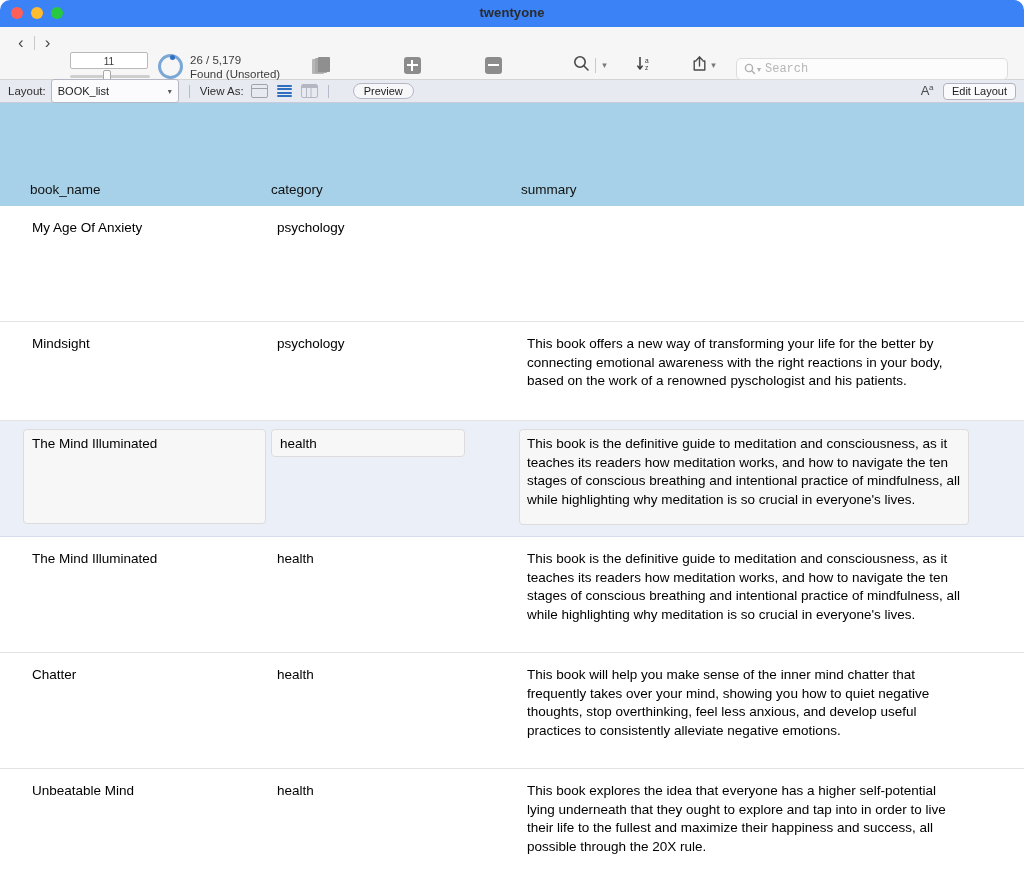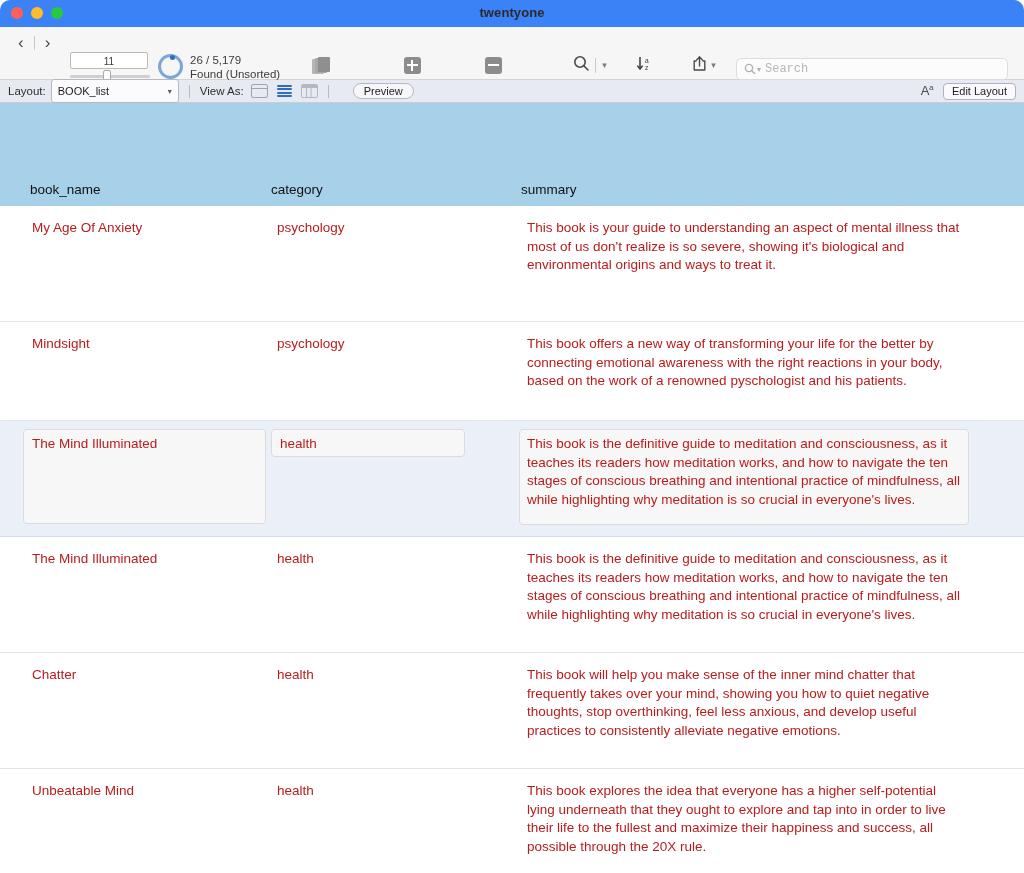--- a/index.html
+++ b/index.html
@@ -429,21 +429,21 @@
     box-sizing: border-box;
   }
   .row.selected {
     background: #eaeff8;
     border-bottom: 1px solid #d6dced;
   }
 
   .cell {
     position: absolute;
     font-size: 13.5px;
-    color: #b91c1c;
+    color: #000000;
     line-height: 18.5px;
   }
   .cell.name    { left: 32px;  top: 13px; width: 230px; }
   .cell.cat     { left: 277px; top: 13px; width: 230px; }
   .cell.summary { left: 527px; top: 13px; width: 436px; }
 
   
   .row.selected .fieldbox {
     position: absolute;
     background: #f7f7f7;
@@ -628,21 +628,20 @@
 
     <div class="header-band">
       <span class="hdr" style="left:30px;">book_name</span>
       <span class="hdr" style="left:271px;">category</span>
       <span class="hdr" style="left:521px;">summary</span>
     </div>
 
     <div class="row" style="height:116px;">
       <span class="cell name">My Age Of Anxiety</span>
       <span class="cell cat">psychology</span>
-      <span class="cell summary">This book is your guide to understanding an aspect of mental illness that most of us don't realize is so severe, showing it's biological and environmental origins and ways to treat it.</span>
     </div>
 
     <div class="row" style="height:99px;">
       <span class="cell name">Mindsight</span>
       <span class="cell cat">psychology</span>
       <span class="cell summary">This book offers a new way of transforming your life for the better by connecting emotional awareness with the right reactions in your body, based on the work of a renowned pyschologist and his patients.</span>
     </div>
 
     <div class="row selected" style="height:116px;">
       <span class="fieldbox fb-name"></span>

